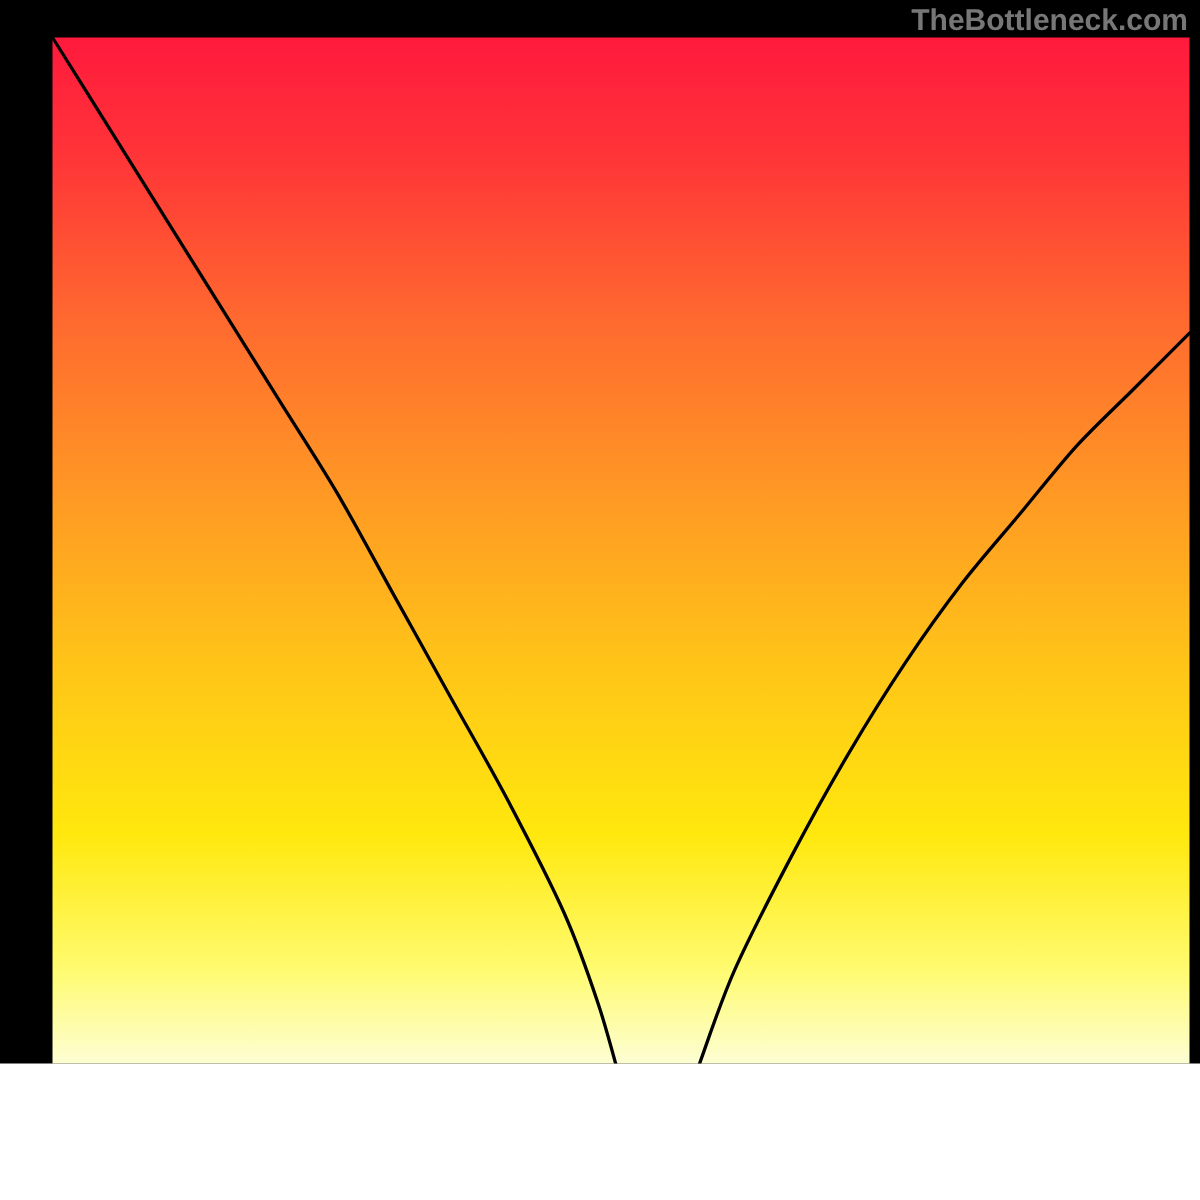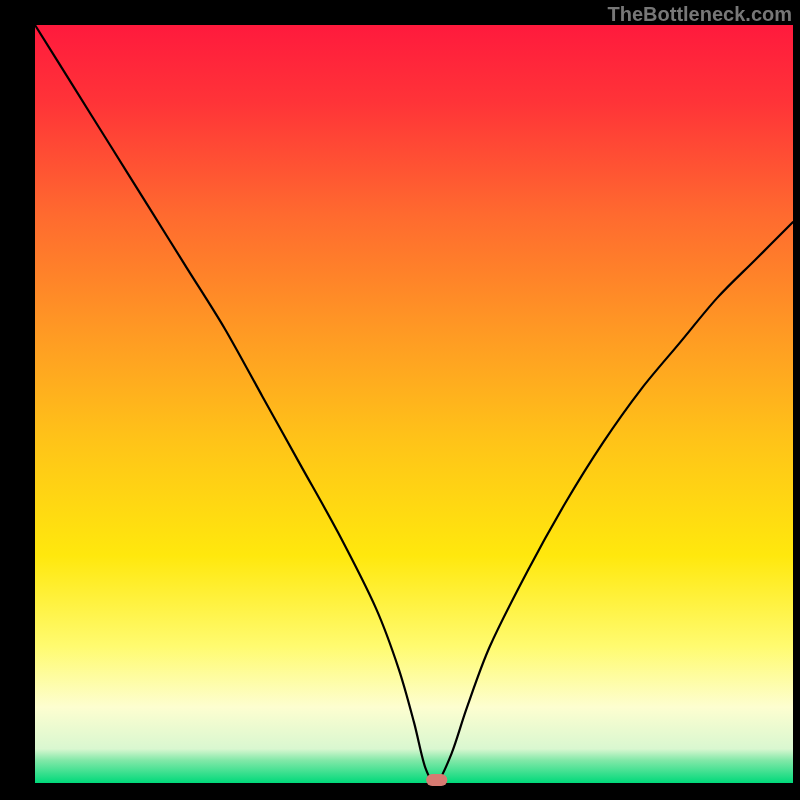--- a/index.html
+++ b/index.html
@@ -3,21 +3,21 @@
 <meta charset="utf-8">
 <style>
   body {
     margin: 0;
     padding: 0;
     background: #ffffff;
     font-family: Arial, Helvetica, sans-serif;
   }
   .chart-container {
     width: 800px;
-    height: 800px;
+    height: 709px;
     position: relative;
   }
   .watermark {
     position: absolute;
     top: 3px;
     right: 8px;
     font-size: 20px;
     font-weight: bold;
     color: #777777;
     z-index: 10;

